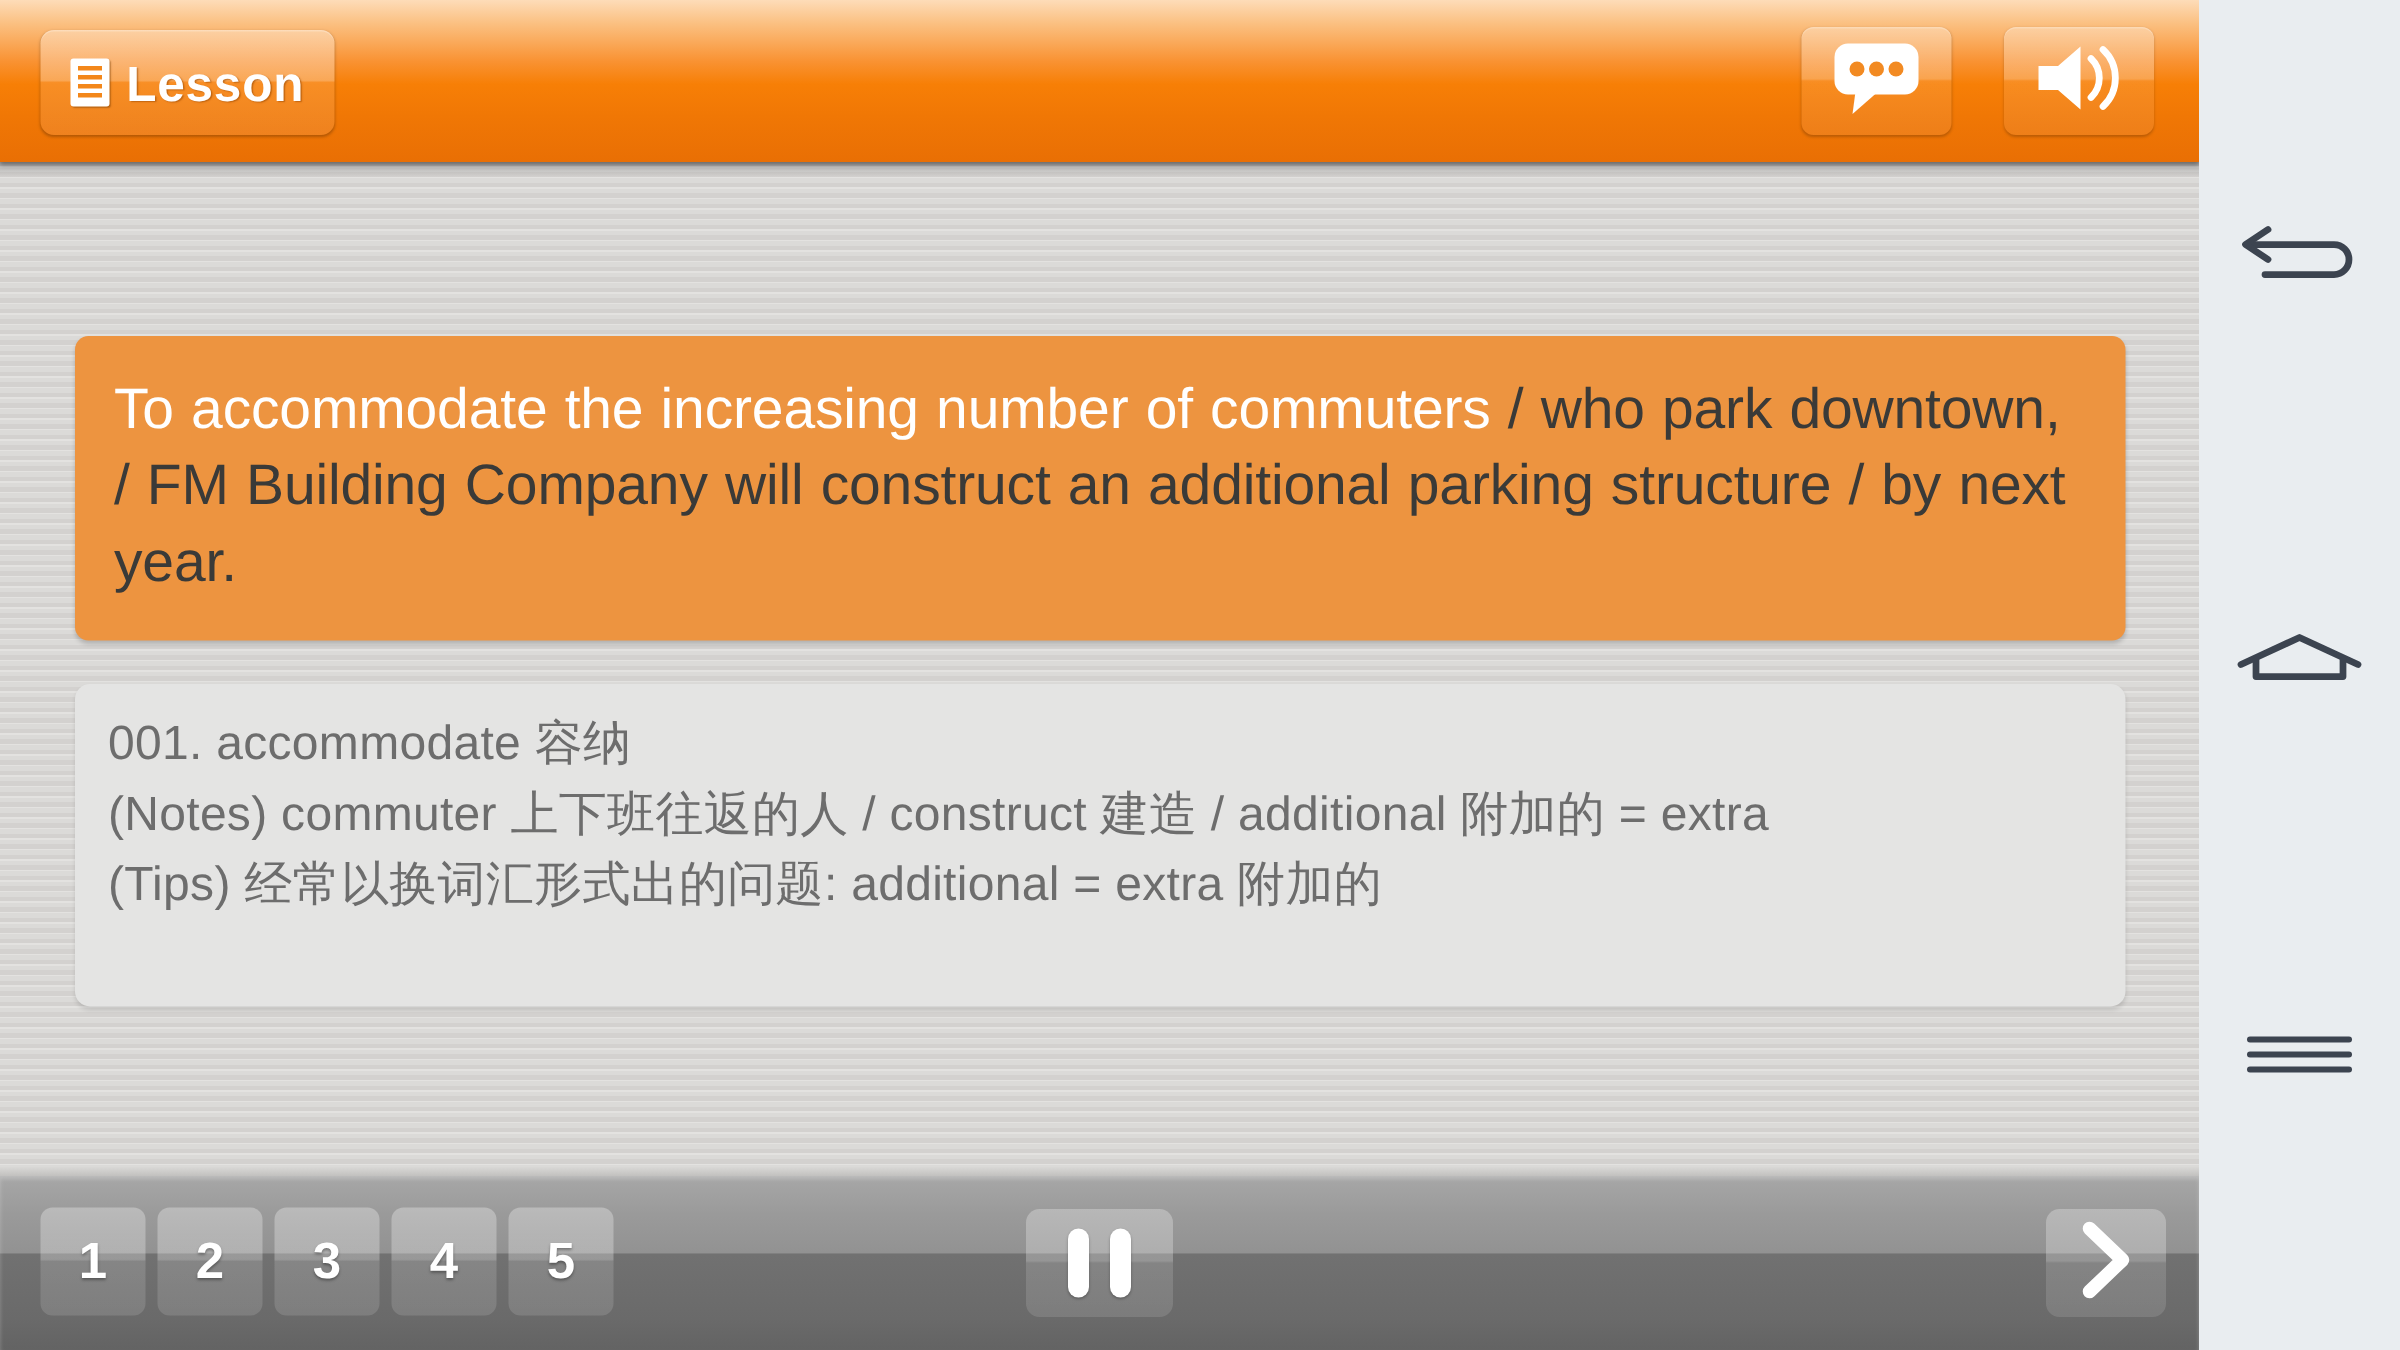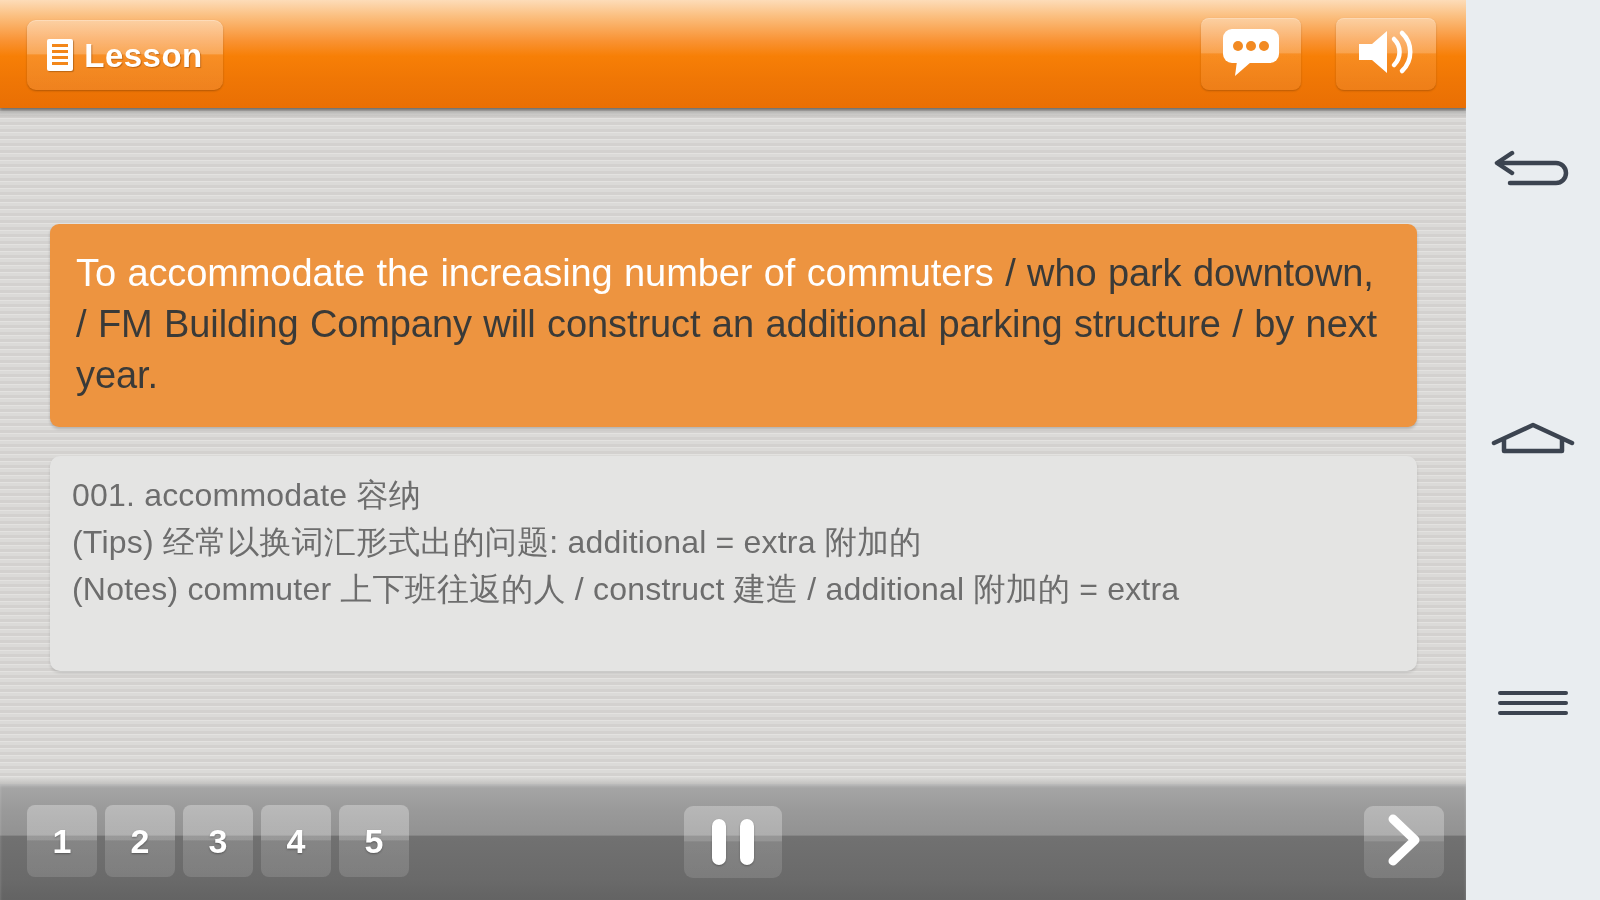--- a/index.html
+++ b/index.html
@@ -347,22 +347,22 @@
     </div>
 
     <div id="content">
 
       <div id="sentence-box">
         <div id="sentence-text"><span class="hi">To accommodate the increasing number of commuters</span><span> / who park downtown, / FM Building Company will construct an additional parking structure / by next year.</span></div>
       </div>
 
       <div id="notes-box">
         <div class="note-line">001. accommodate 容纳</div>
+        <div class="note-line">(Notes) commuter 上下班往返的人 / construct 建造 / additional 附加的 = extra</div>
         <div class="note-line">(Tips) 经常以换词汇形式出的问题: additional = extra 附加的</div>
-        <div class="note-line">(Notes) commuter 上下班往返的人 / construct 建造 / additional 附加的 = extra</div>
       </div>
 
     </div>
 
     <div id="bottombar">
 
       <div class="num-btn" style="left:27px">1</div>
       <div class="num-btn" style="left:105px">2</div>
       <div class="num-btn" style="left:183px">3</div>
       <div class="num-btn" style="left:261px">4</div>

